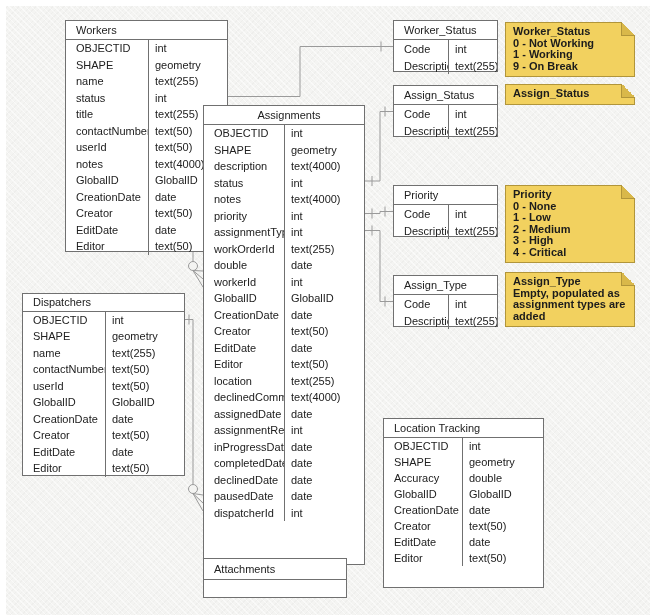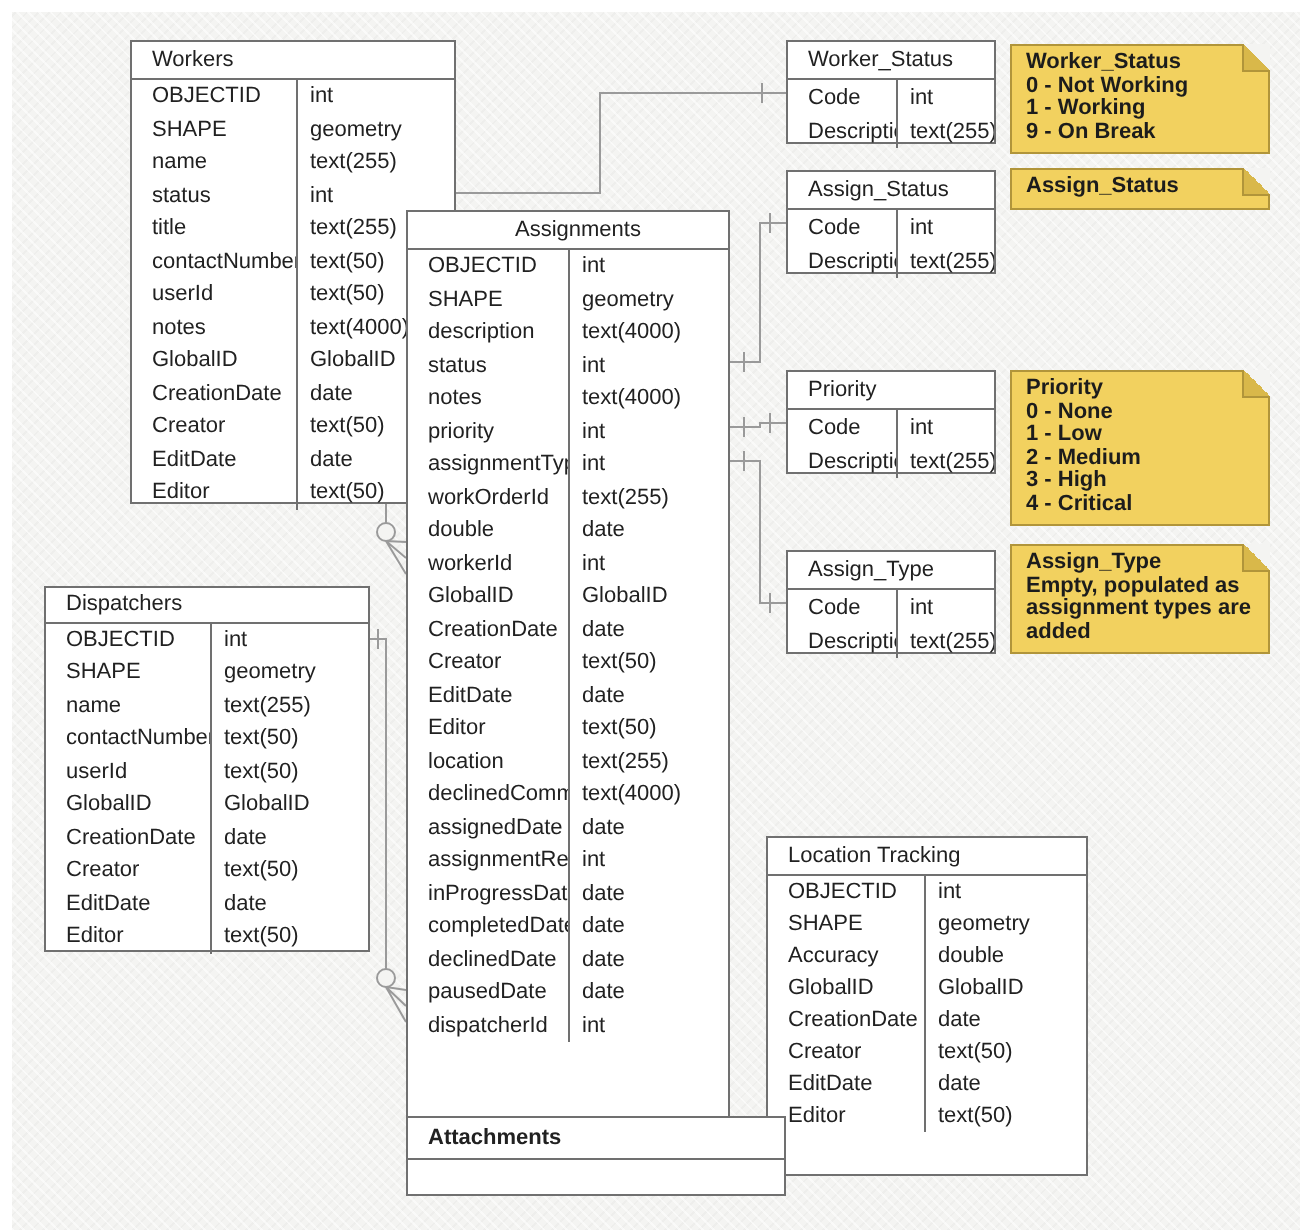--- a/index.html
+++ b/index.html
@@ -400,21 +400,21 @@
         <span class="fname">EditDate</span>
         <span class="ftype">date</span>
       </div>
         <div class="erow">
         <span class="fname">Editor</span>
         <span class="ftype">text(50)</span>
       </div>
       </div>
   </div>
 
-  <div class="etable" style="left:203px;top:558px;width:190px;height:40px;font-weight:bold;">
+  <div class="etable" style="left:203px;top:558px;width:144px;height:40px;">
     <div class="etitle" style="height:20px;line-height:20px;">Attachments</div>
     <div class="ebody"></div>
   </div>
 
   <div class="note" style="left:505px;top:22px;">
     <div class="note-title">Worker_Status</div>
     <div>
         <div class="note-line">0 - Not Working</div>
         <div class="note-line">1 - Working</div>
         <div class="note-line">9 - On Break</div>

